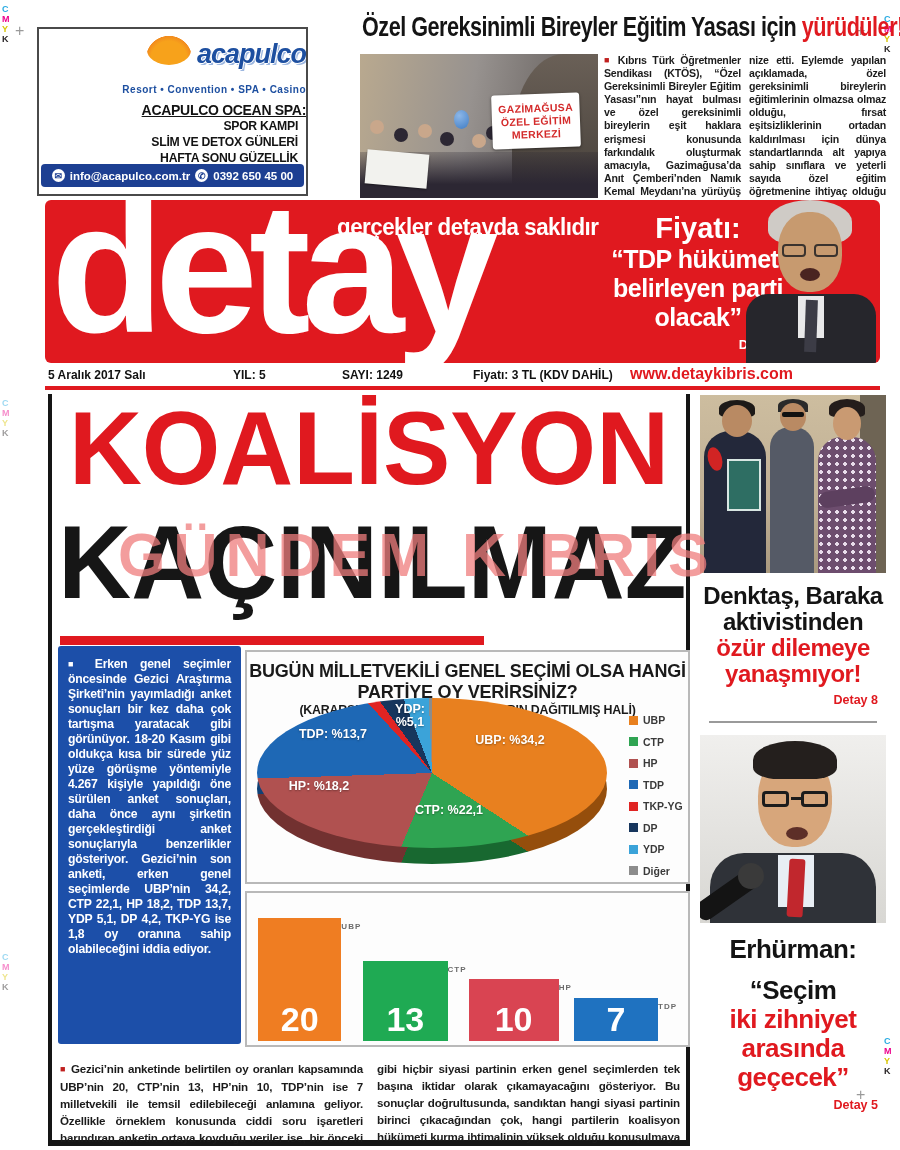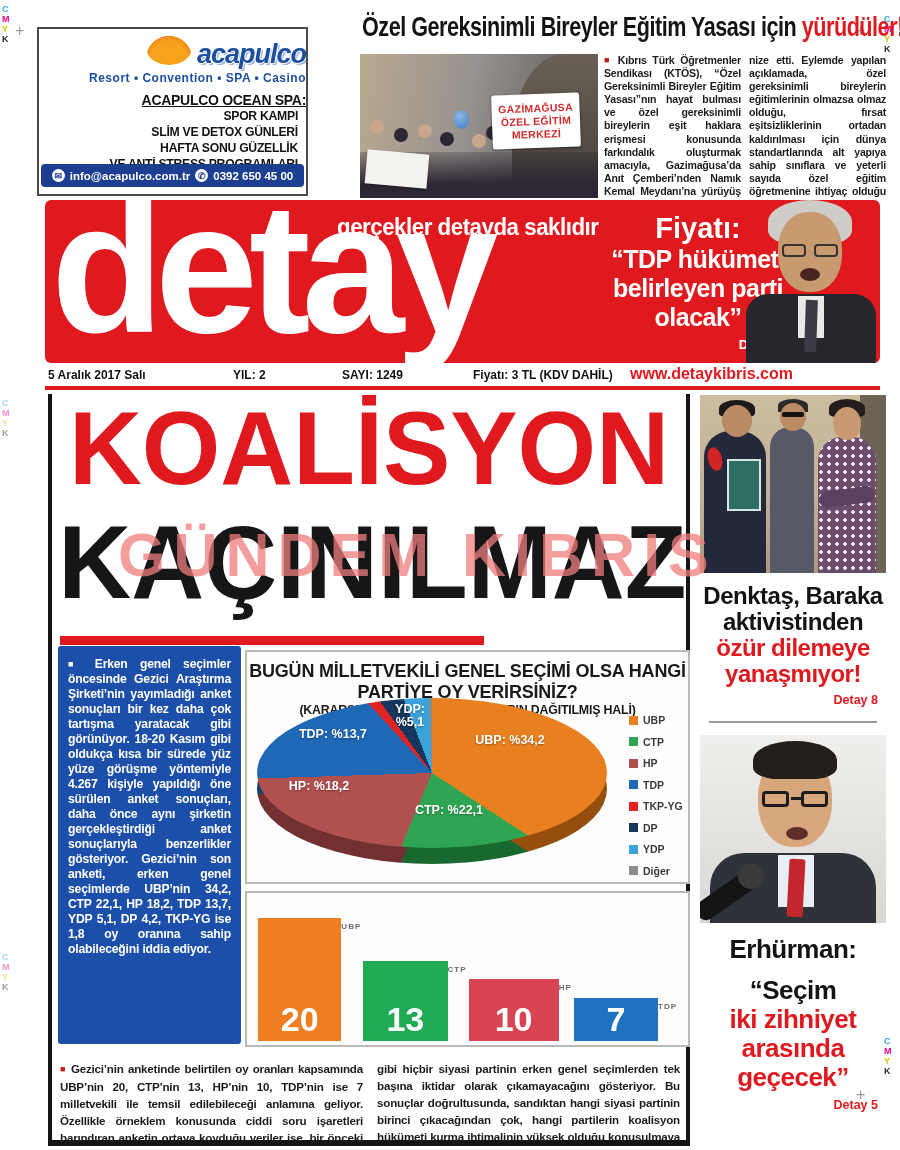--- a/index.html
+++ b/index.html
@@ -9,21 +9,21 @@
   
   .regmark { position:absolute; display:flex; flex-direction:column; font-size:9px; font-weight:bold; line-height:10px; }
   .regmark span.cl0{color:#29abe2;} .regmark span.cl1{color:#ec008c;} .regmark span.cl2{color:#d8c500;} .regmark span.cl3{color:#231f20;}
   .regcross { position:absolute; color:#9a9a9a; font-size:16px; font-weight:normal; }
   .faint { opacity:.45; }
 
   
   #ad-box { position:absolute; left:37px; top:27px; width:271px; height:169px; border:2px solid #4a4a4a; border-radius:0; background:#fff; overflow:hidden; text-align:right; }
   .ad-sun { position:absolute; left:50%; top:6px; width:44px; height:30px; margin-left:-4px; transform:translateX(-50%); background:radial-gradient(circle at 50% 80%, #f7a21b 0 55%, #f28b1e 70%, transparent 72%); border-radius:50%; }
   .ad-brand { position:relative; margin-top:10px; font-size:27px; font-weight:bold; font-style:italic; letter-spacing:-1px; color:#1d4fa0; text-shadow:-1px 0 #fff,1px 0 #fff,0 1px #fff,0 -1px #fff, 2px 2px 0 #9db7e0; }
-  .ad-tagline { font-size:12px; font-weight:bold; color:#1d4fa0; letter-spacing:.5px; margin-top:1px; }
+  .ad-tagline { font-size:10px; font-weight:bold; color:#1d4fa0; letter-spacing:.5px; margin-top:14px; }
   .ad-heading { margin-top:7px; font-size:14px; font-weight:bold; color:#131313; text-decoration:underline; letter-spacing:-.3px; }
   .ad-line { font-size:13px; font-weight:bold; color:#131313; letter-spacing:-.3px; line-height:16px; transform:scaleX(.94); }
   .ad-bar { position:absolute; left:2px; right:2px; bottom:7px; height:23px; background:#1d3f92; border-radius:4px; color:#fff; font-size:11.5px; font-weight:bold; display:flex; align-items:center; justify-content:center; gap:5px; }
   .ad-ic { display:inline-flex; width:13px; height:13px; border-radius:50%; background:#fff; color:#1d3f92; font-size:9px; align-items:center; justify-content:center; }
 
   
   #top-headline { position:absolute; left:362px; top:12px; white-space:nowrap; font-size:27px; font-weight:bold; letter-spacing:-.6px; color:#141414; transform:scaleX(.80); transform-origin:left center; }
   #top-headline .red { color:#e0191f; }
   #top-photo { position:absolute; left:360px; top:54px; width:238px; height:144px; overflow:hidden; background:linear-gradient(100deg,#b9a98f 0%,#97928f 45%,#56504e 100%); }
   .m-arch { position:absolute; right:0; top:0; width:86px; height:144px; background:linear-gradient(180deg,#6a6057 0%,#46403a 100%); border-radius:60% 0 0 0; }
@@ -241,21 +241,21 @@
       <span class="mm-lens" style="left:72px;"></span>
       <div class="mm-mouth"></div>
       <div class="mm-body"></div>
       <div class="mm-shirt"></div>
       <div class="mm-tie"></div>
     </div>
   </div>
 
   <div id="dateline">
     <span class="dl" id="dl-date">5 Aralık 2017 Salı</span>
-    <span class="dl" id="dl-year">YIL: 2</span>
+    <span class="dl" id="dl-year">YIL: 5</span>
     <span class="dl" id="dl-issue">SAYI: 1249</span>
     <span class="dl" id="dl-price">Fiyatı: 3 TL (KDV DAHİL)</span>
     <span id="dl-site">www.detaykibris.com</span>
   </div>
   <div id="dl-line"></div>
 
   <div id="main-frame">
     <div class="hl" id="hl1">KOALİSYON</div>
     <div class="hl" id="hl2">KAÇINILMAZ</div>
     <div id="hl-bar"></div>

